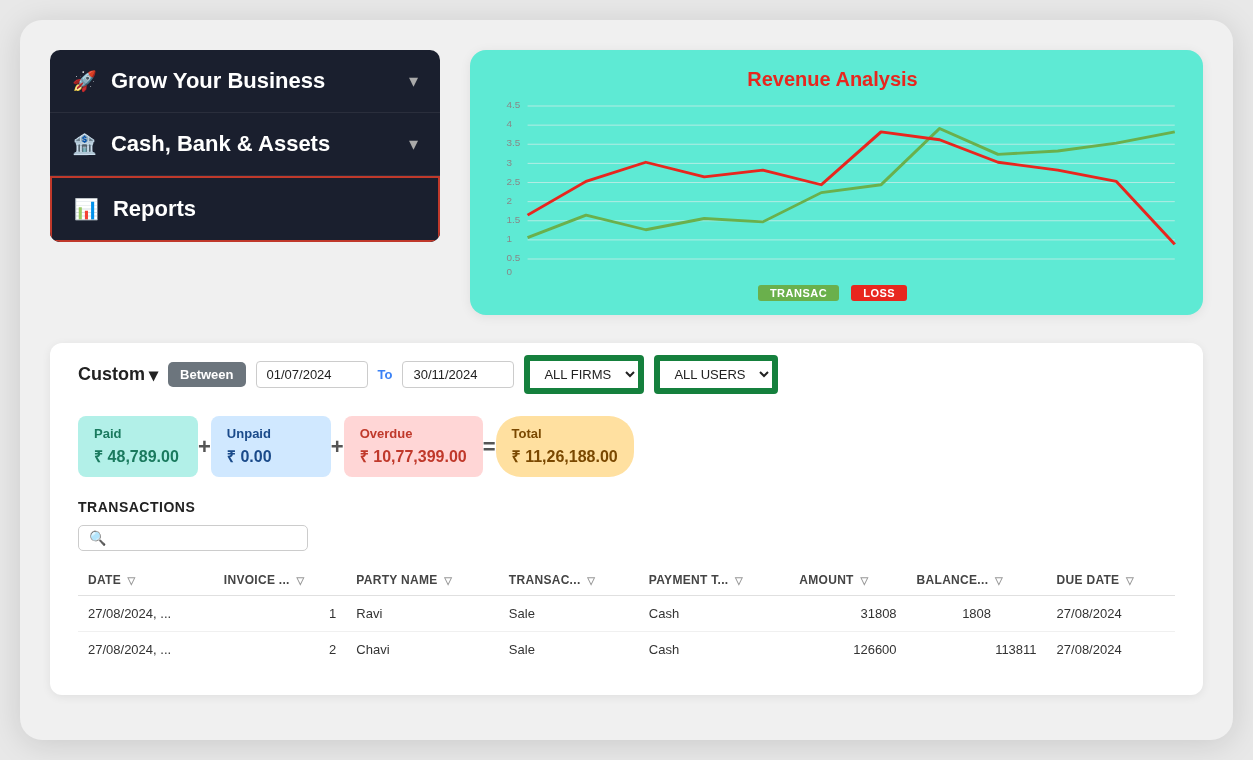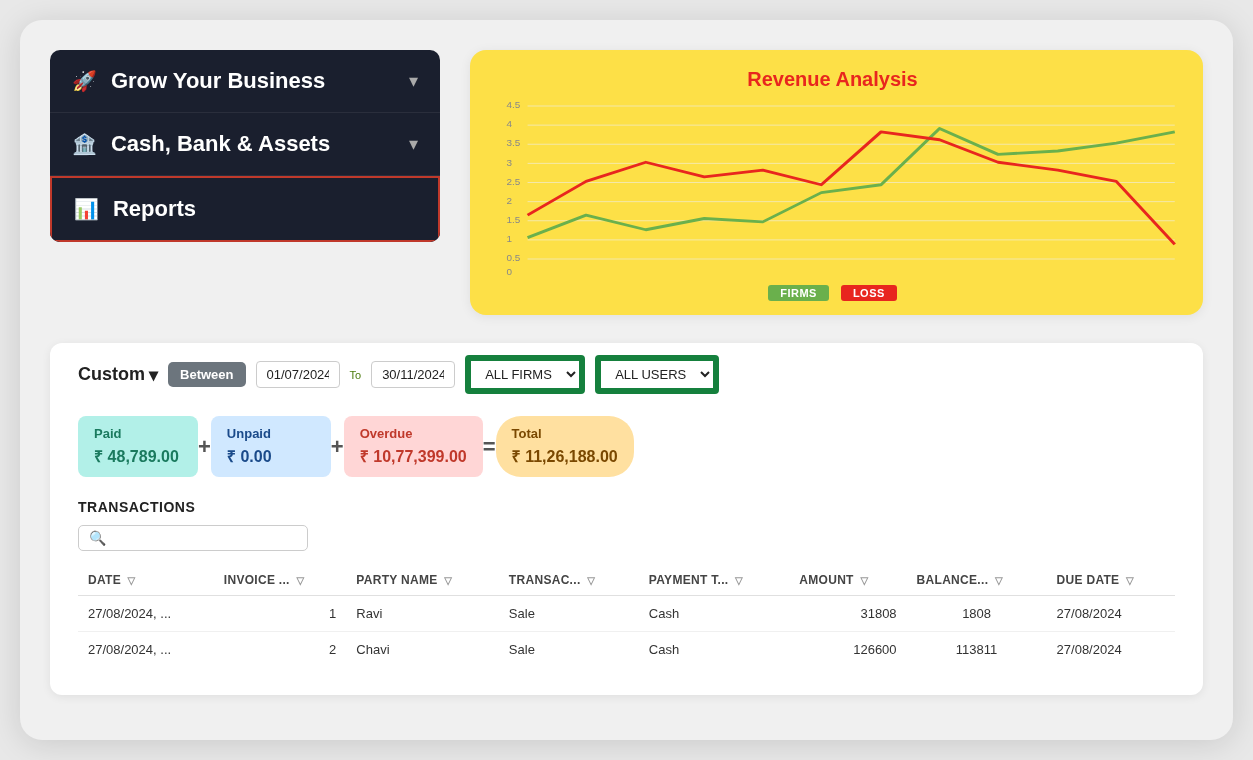--- a/index.html
+++ b/index.html
@@ -63,21 +63,21 @@
       font-size: 22px;
       font-weight: 600;
       color: #fff;
     }
     .menu-chevron {
       font-size: 18px;
       color: #aaa;
     }
     
     .chart-panel {
-      background: #fde047;
+      background: #5eead4;
       border-radius: 16px;
       padding: 18px 22px 14px 14px;
       flex: 1;
       box-shadow: 0 2px 12px rgba(0,0,0,0.07);
       min-height: 220px;
     }
     .chart-title {
       font-size: 20px;
       font-weight: 700;
       color: #e8261e;
@@ -141,26 +141,26 @@
       font-weight: 600;
       cursor: pointer;
     }
     .date-input {
       border: 1px solid #ccc;
       border-radius: 4px;
       padding: 5px 10px;
       font-size: 13px;
       color: #222;
       background: #fff;
-      width: 84px;
+      width: 112px;
     }
     .date-sep {
-      font-size: 11px;
-      color: #4d7c0f;
-      font-weight: 400;
+      font-size: 13px;
+      color: #3b82f6;
+      font-weight: 700;
     }
     .select-dropdown {
       border: 6px solid #15803d;
       border-radius: 4px;
       padding: 5px 10px;
       font-size: 13px;
       color: #222;
       background: #fff;
       cursor: pointer;
       appearance: auto;
@@ -317,21 +317,21 @@
         <text x="220" y="168" font-size="7.5" fill="#888">May</text>
         <text x="267" y="168" font-size="7.5" fill="#888">Jun</text>
         <text x="315" y="168" font-size="7.5" fill="#888">Jul</text>
         <text x="362" y="168" font-size="7.5" fill="#888">Aug</text>
         <text x="409" y="168" font-size="7.5" fill="#888">Sep</text>
         <text x="457" y="168" font-size="7.5" fill="#888">Oct</text>
         <text x="504" y="168" font-size="7.5" fill="#888">Nov</text>
         <text x="551" y="168" font-size="7.5" fill="#888">Dec</text>
       </svg>
       <div class="chart-legend">
-        <span class="legend-item legend-profit">FIRMS</span>
+        <span class="legend-item legend-profit">TRANSAC</span>
         <span class="legend-item legend-loss">LOSS</span>
       </div>
     </div>
   </div>
 
   <div class="main-card">
 
     <div class="filter-row">
       <button class="custom-btn">
         <span>Custom</span>
@@ -402,19 +402,19 @@
     <td style="text-align:center">1808</td>
     <td>27/08/2024</td>
   </tr>
           <tr>
     <td>27/08/2024, ...</td>
     <td style="text-align:right">2</td>
     <td>Chavi</td>
     <td>Sale</td>
     <td>Cash</td>
     <td style="text-align:right">126600</td>
-    <td style="text-align:center">113811</td>
+    <td style="text-align:right">113811</td>
     <td>27/08/2024</td>
   </tr>
         </tbody>
     </table>
   </div>
 </div>
 
 </body></html>

